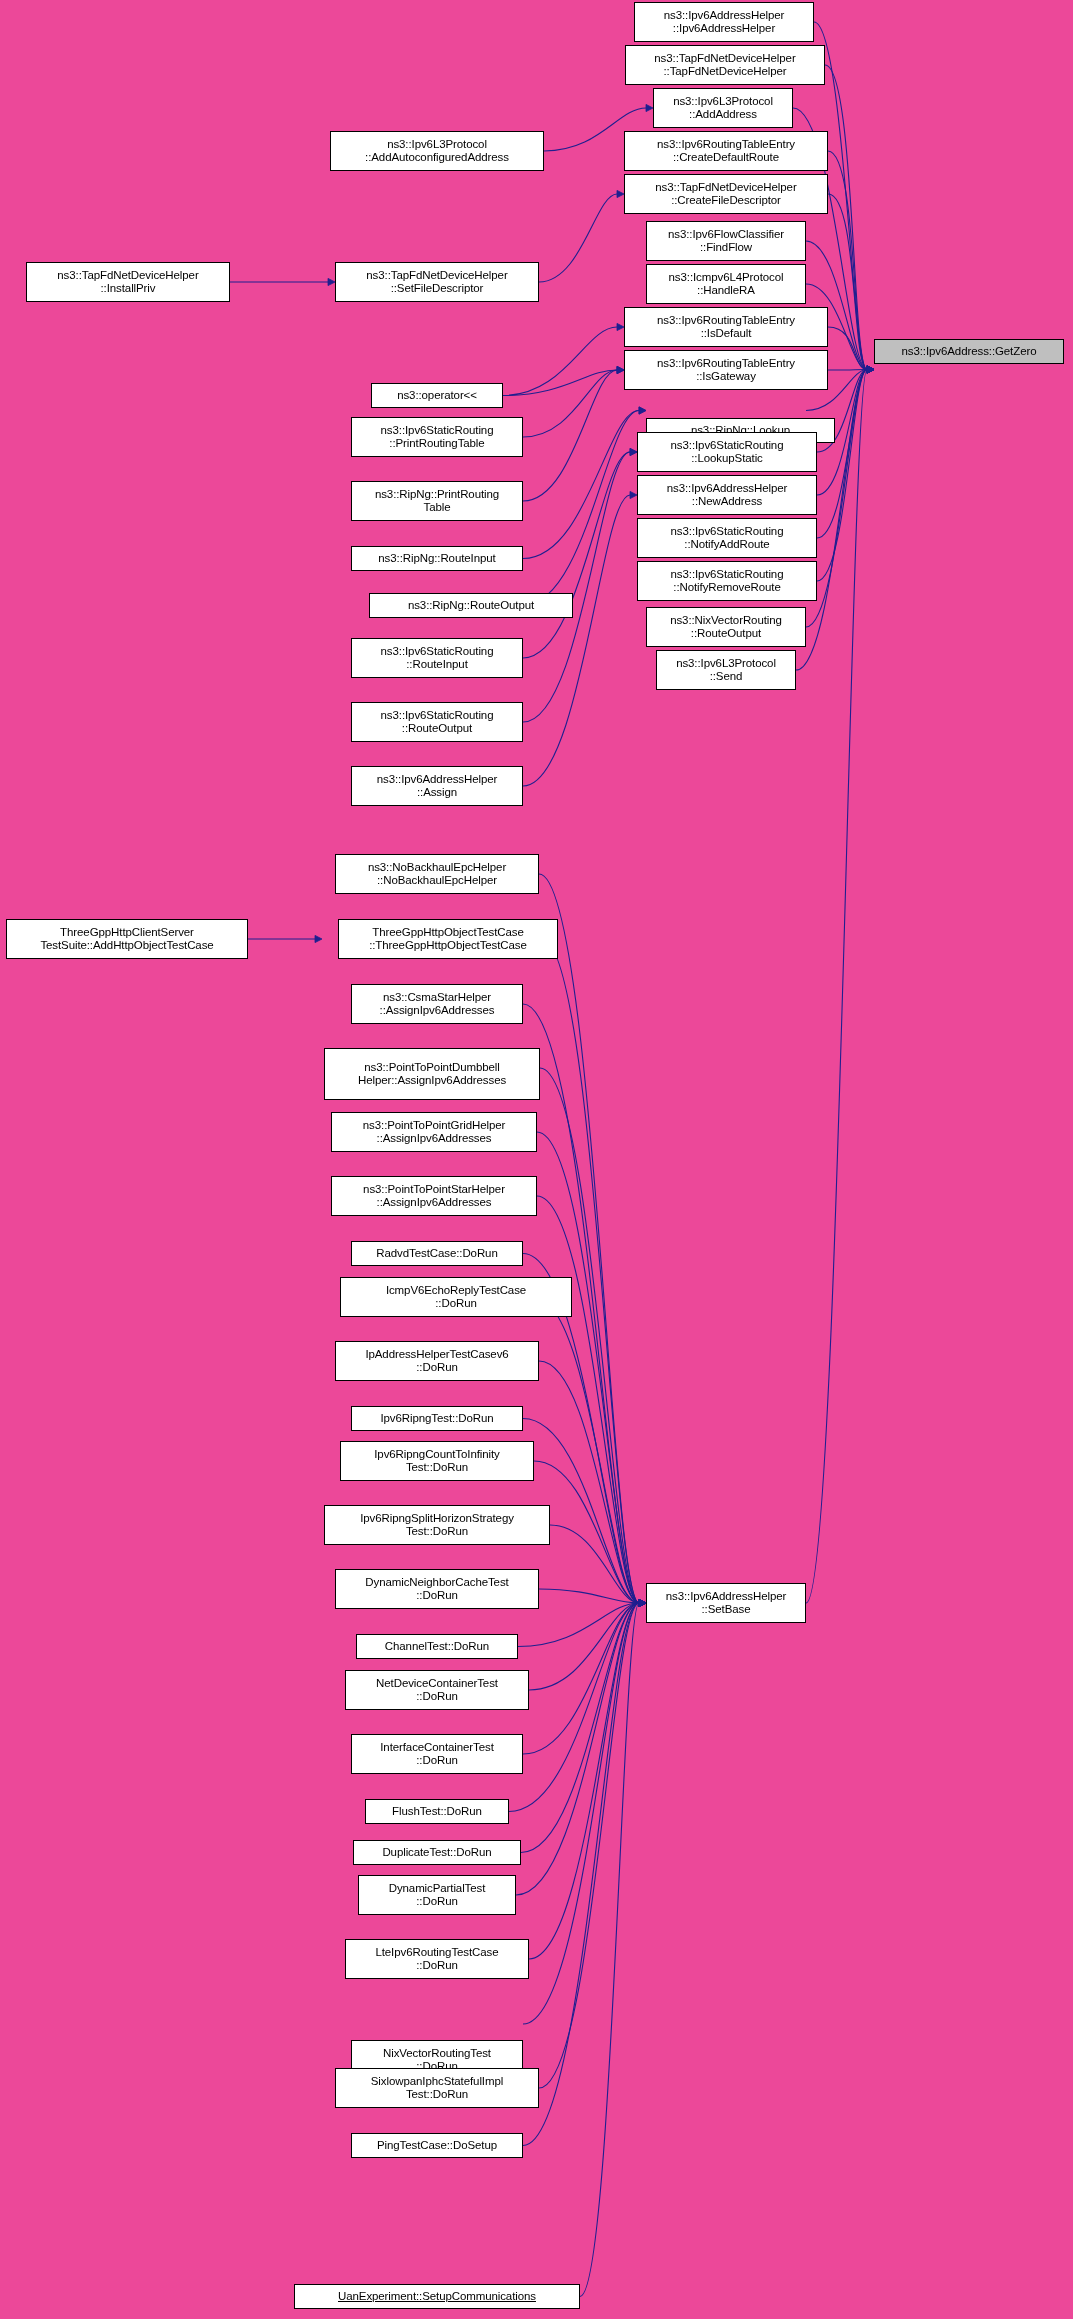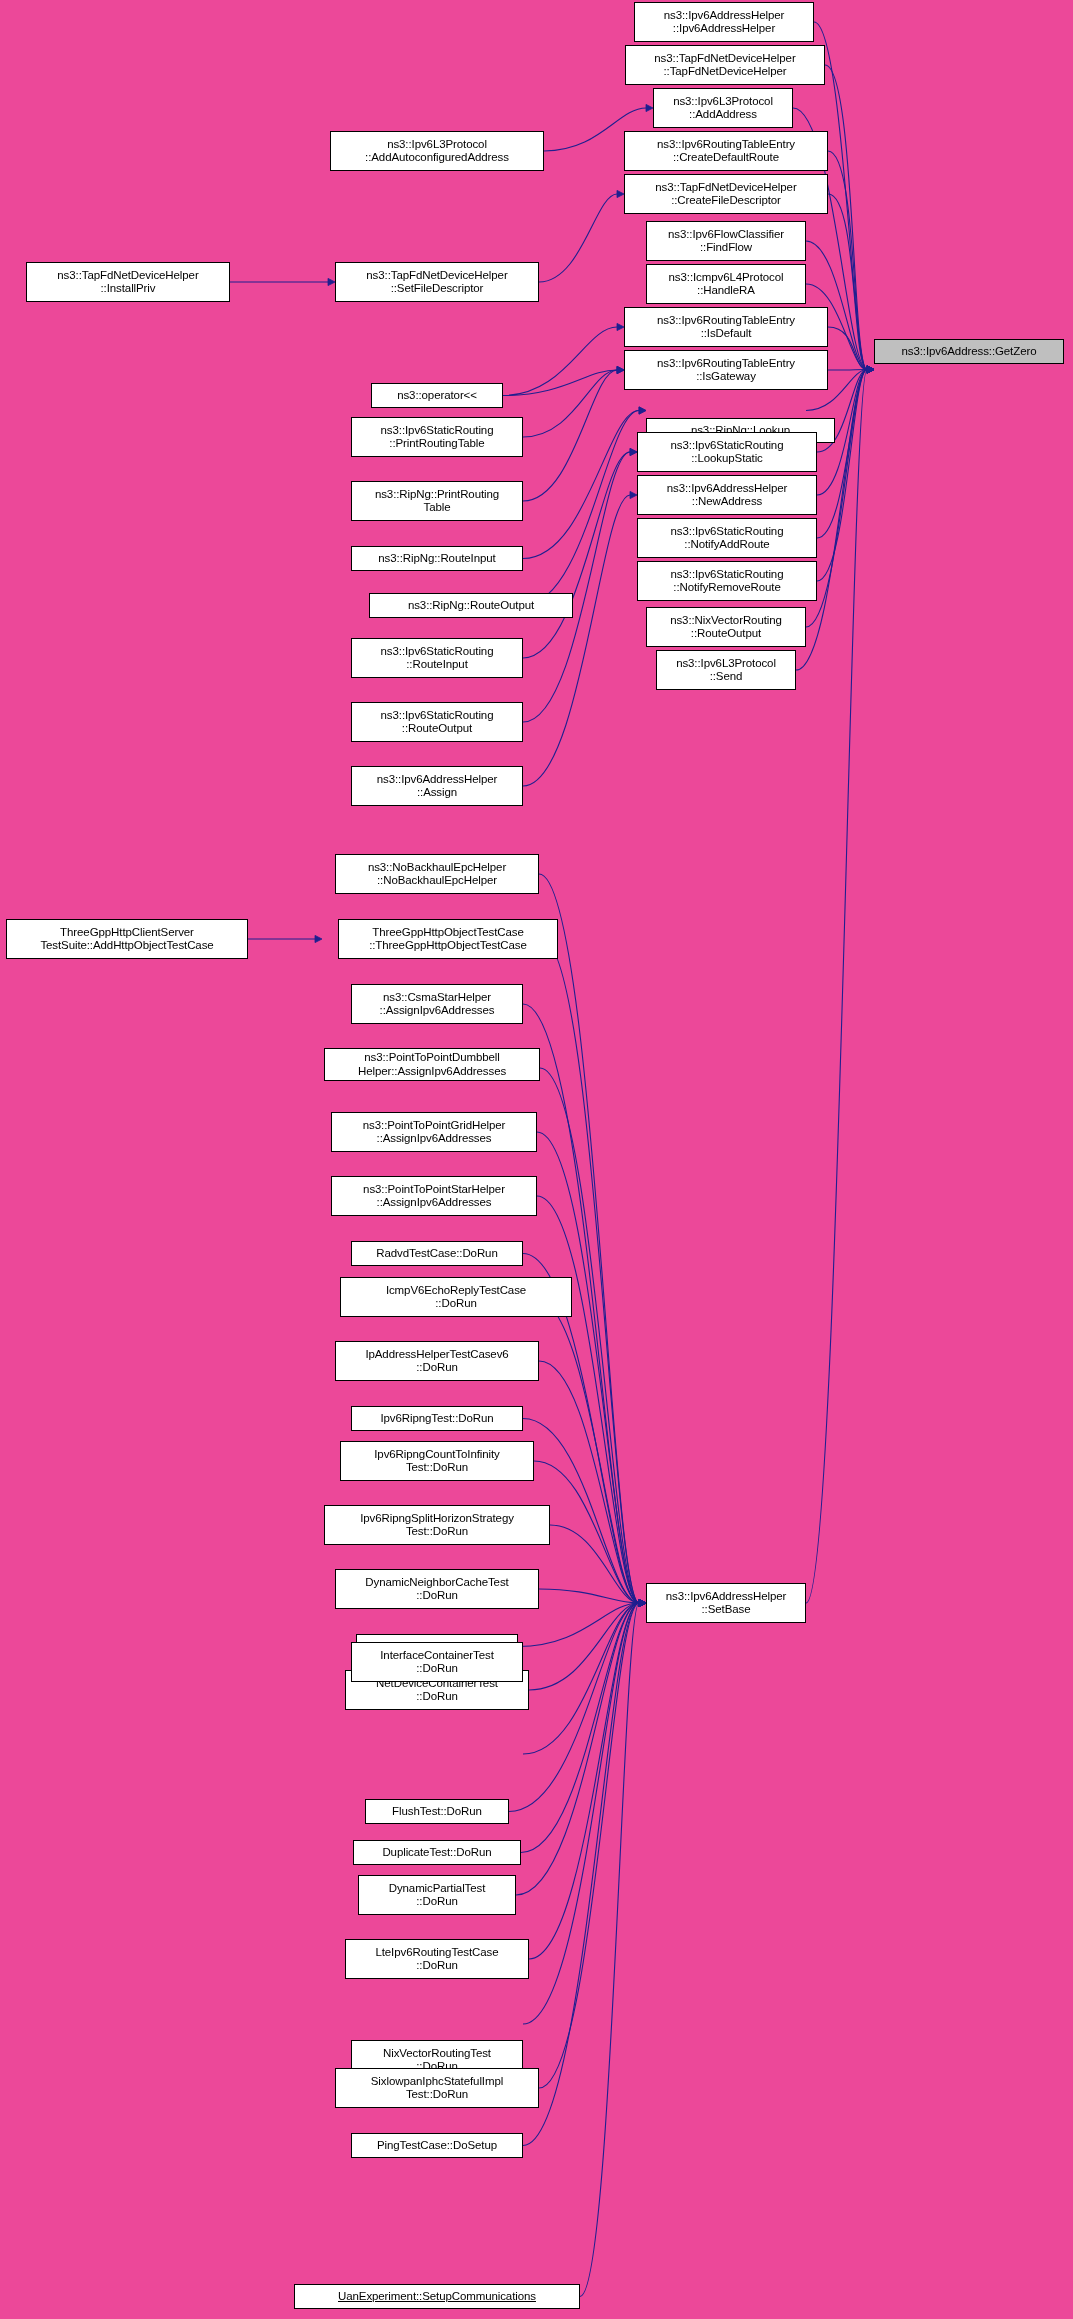--- a/index.html
+++ b/index.html
@@ -221,42 +221,42 @@
       <div class="node" style="left: 351px; top: 766px; width: 172px; height: 40px;">ns3::Ipv6AddressHelper
 ::Assign</div>
       <div class="node" style="left: 335px; top: 854px; width: 204px; height: 40px;">ns3::NoBackhaulEpcHelper
 ::NoBackhaulEpcHelper</div>
       <div class="node" style="left: 322px; top: 919px; width: 220px; height: 40px; margin-left: 16px;">ThreeGppHttpObjectTestCase
 ::ThreeGppHttpObjectTestCase</div>
       <div class="node" style="left: 6px; top: 919px; width: 242px; height: 40px;">ThreeGppHttpClientServer
 TestSuite::AddHttpObjectTestCase</div>
       <div class="node" style="left: 351px; top: 984px; width: 172px; height: 40px;">ns3::CsmaStarHelper
 ::AssignIpv6Addresses</div>
-      <div class="node" style="left: 324px; top: 1048px; width: 216px; height: 33px;">ns3::PointToPointDumbbell
+      <div class="node" style="left: 324px; top: 1048px; width: 216px; height: 52px;">ns3::PointToPointDumbbell
 Helper::AssignIpv6Addresses</div>
       <div class="node" style="left: 331px; top: 1112px; width: 206px; height: 40px;">ns3::PointToPointGridHelper
 ::AssignIpv6Addresses</div>
       <div class="node" style="left: 331px; top: 1176px; width: 206px; height: 40px;">ns3::PointToPointStarHelper
 ::AssignIpv6Addresses</div>
       <div class="node" style="left: 351px; top: 1241px; width: 172px; height: 25px;">RadvdTestCase::DoRun</div>
       <div class="node" style="left: 340px; top: 1277px; width: 232px; height: 40px;">IcmpV6EchoReplyTestCase
 ::DoRun</div>
       <div class="node" style="left: 335px; top: 1341px; width: 204px; height: 40px;">IpAddressHelperTestCasev6
 ::DoRun</div>
       <div class="node" style="left: 351px; top: 1406px; width: 172px; height: 25px;">Ipv6RipngTest::DoRun</div>
       <div class="node" style="left: 340px; top: 1441px; width: 194px; height: 40px;">Ipv6RipngCountToInfinity
 Test::DoRun</div>
       <div class="node" style="left: 324px; top: 1505px; width: 226px; height: 40px;">Ipv6RipngSplitHorizonStrategy
 Test::DoRun</div>
       <div class="node" style="left: 335px; top: 1569px; width: 204px; height: 40px;">DynamicNeighborCacheTest
 ::DoRun</div>
       <div class="node" style="left: 356px; top: 1634px; width: 162px; height: 25px;">ChannelTest::DoRun</div>
       <div class="node" style="left: 345px; top: 1670px; width: 184px; height: 40px;">NetDeviceContainerTest
 ::DoRun</div>
-      <div class="node" style="left: 351px; top: 1642px; width: 172px; height: 40px;">InterfaceContainerTest
+      <div class="node" style="left: 351px; top: 1734px; width: 172px; height: 40px;">InterfaceContainerTest
 ::DoRun</div>
       <div class="node" style="left: 365px; top: 1799px; width: 144px; height: 25px;">FlushTest::DoRun</div>
       <div class="node" style="left: 353px; top: 1840px; width: 168px; height: 25px;">DuplicateTest::DoRun</div>
       <div class="node" style="left: 358px; top: 1875px; width: 158px; height: 40px;">DynamicPartialTest
 ::DoRun</div>
       <div class="node" style="left: 345px; top: 1939px; width: 184px; height: 40px;">LteIpv6RoutingTestCase
 ::DoRun</div>
       <div class="node" style="left: 351px; top: 2004px; width: 172px; height: 40px; margin-top: 36px;">NixVectorRoutingTest
 ::DoRun</div>
       <div class="node" style="left: 335px; top: 2068px; width: 204px; height: 40px;">SixlowpanIphcStatefulImpl

